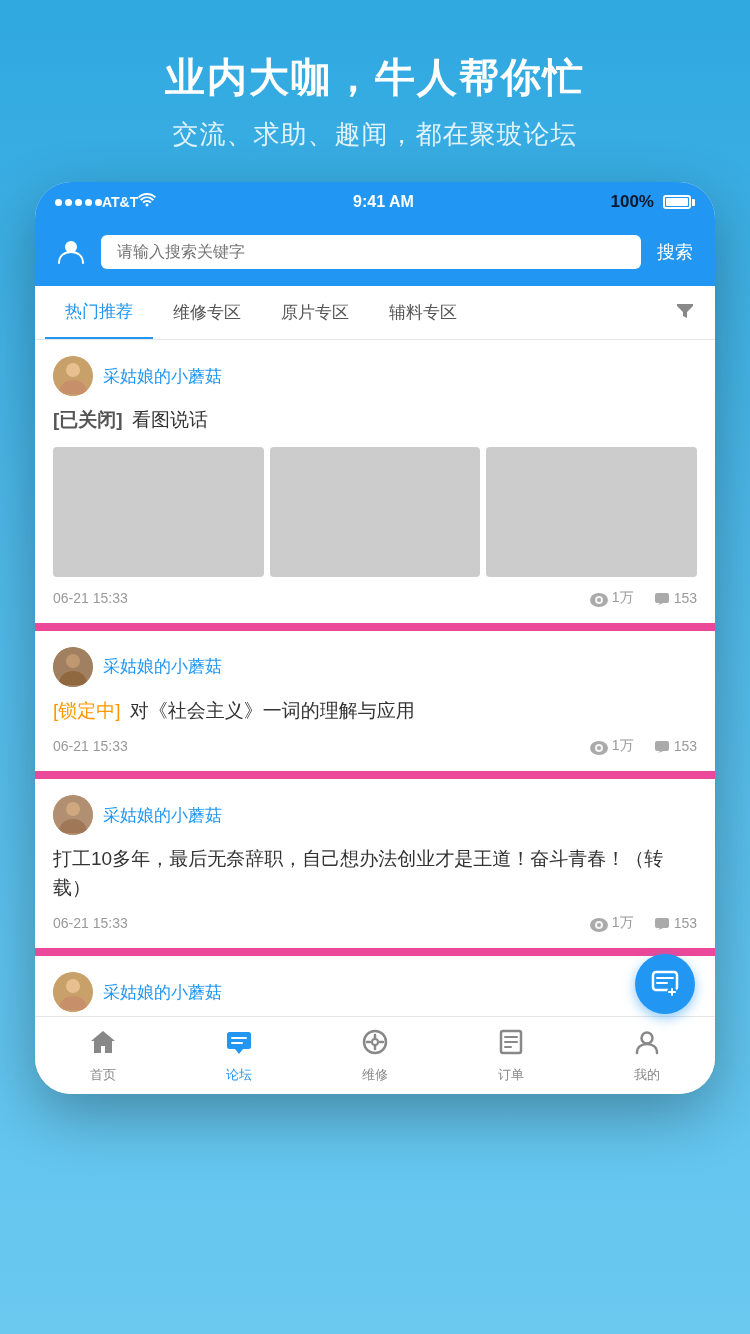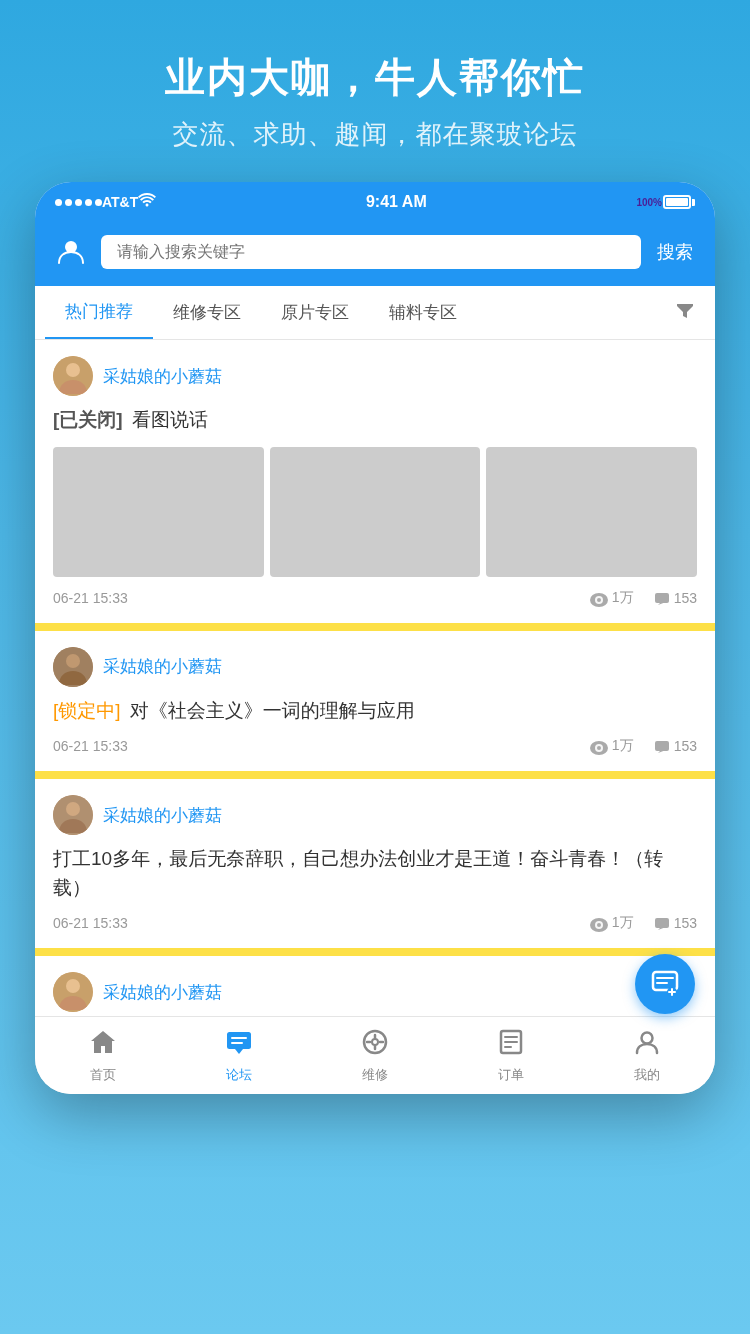--- a/index.html
+++ b/index.html
@@ -67,22 +67,22 @@
     }
     .wifi-icon {
       font-size: 16px; color: #fff;
     }
     .status-center {
       font-size: 16px;
       font-weight: 600;
       color: #fff;
     }
     .status-right {
-      display: flex; align-items: center; gap: 1px;
-      font-size: 10px; color: #4c1d95; font-weight: 600;
+      display: flex; align-items: center; gap: 9px;
+      font-size: 17px; color: #0f172a; font-weight: 600;
     }
     .battery {
       display: flex; align-items: center;
     }
     .battery-body {
       width: 28px; height: 14px;
       border: 2px solid #fff;
       border-radius: 3px;
       padding: 1px;
       position: relative;
@@ -159,21 +159,21 @@
     .filter-icon {
       margin-left: auto;
       padding: 14px 10px;
       color: #888;
       font-size: 18px;
       cursor: pointer;
     }
 
     
     .content {
-      background: #fde047;
+      background: #ec4899;
     }
 
     
     .post-card {
       background: #fff;
       margin-bottom: 8px;
       padding: 16px 18px;
     }
     .post-author {
       display: flex;

